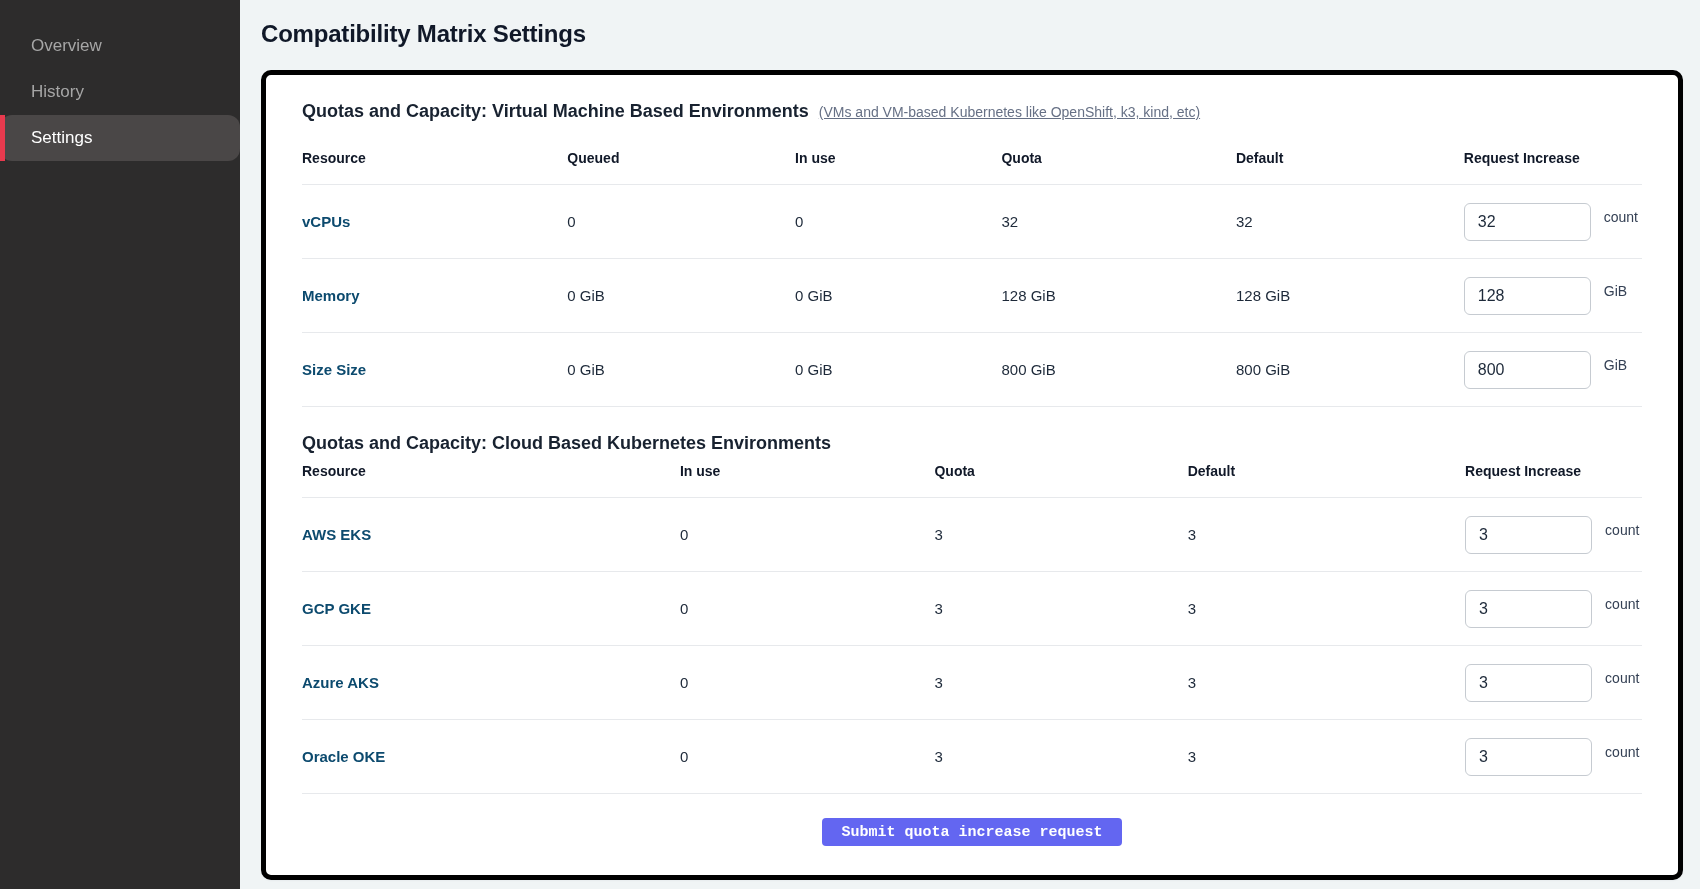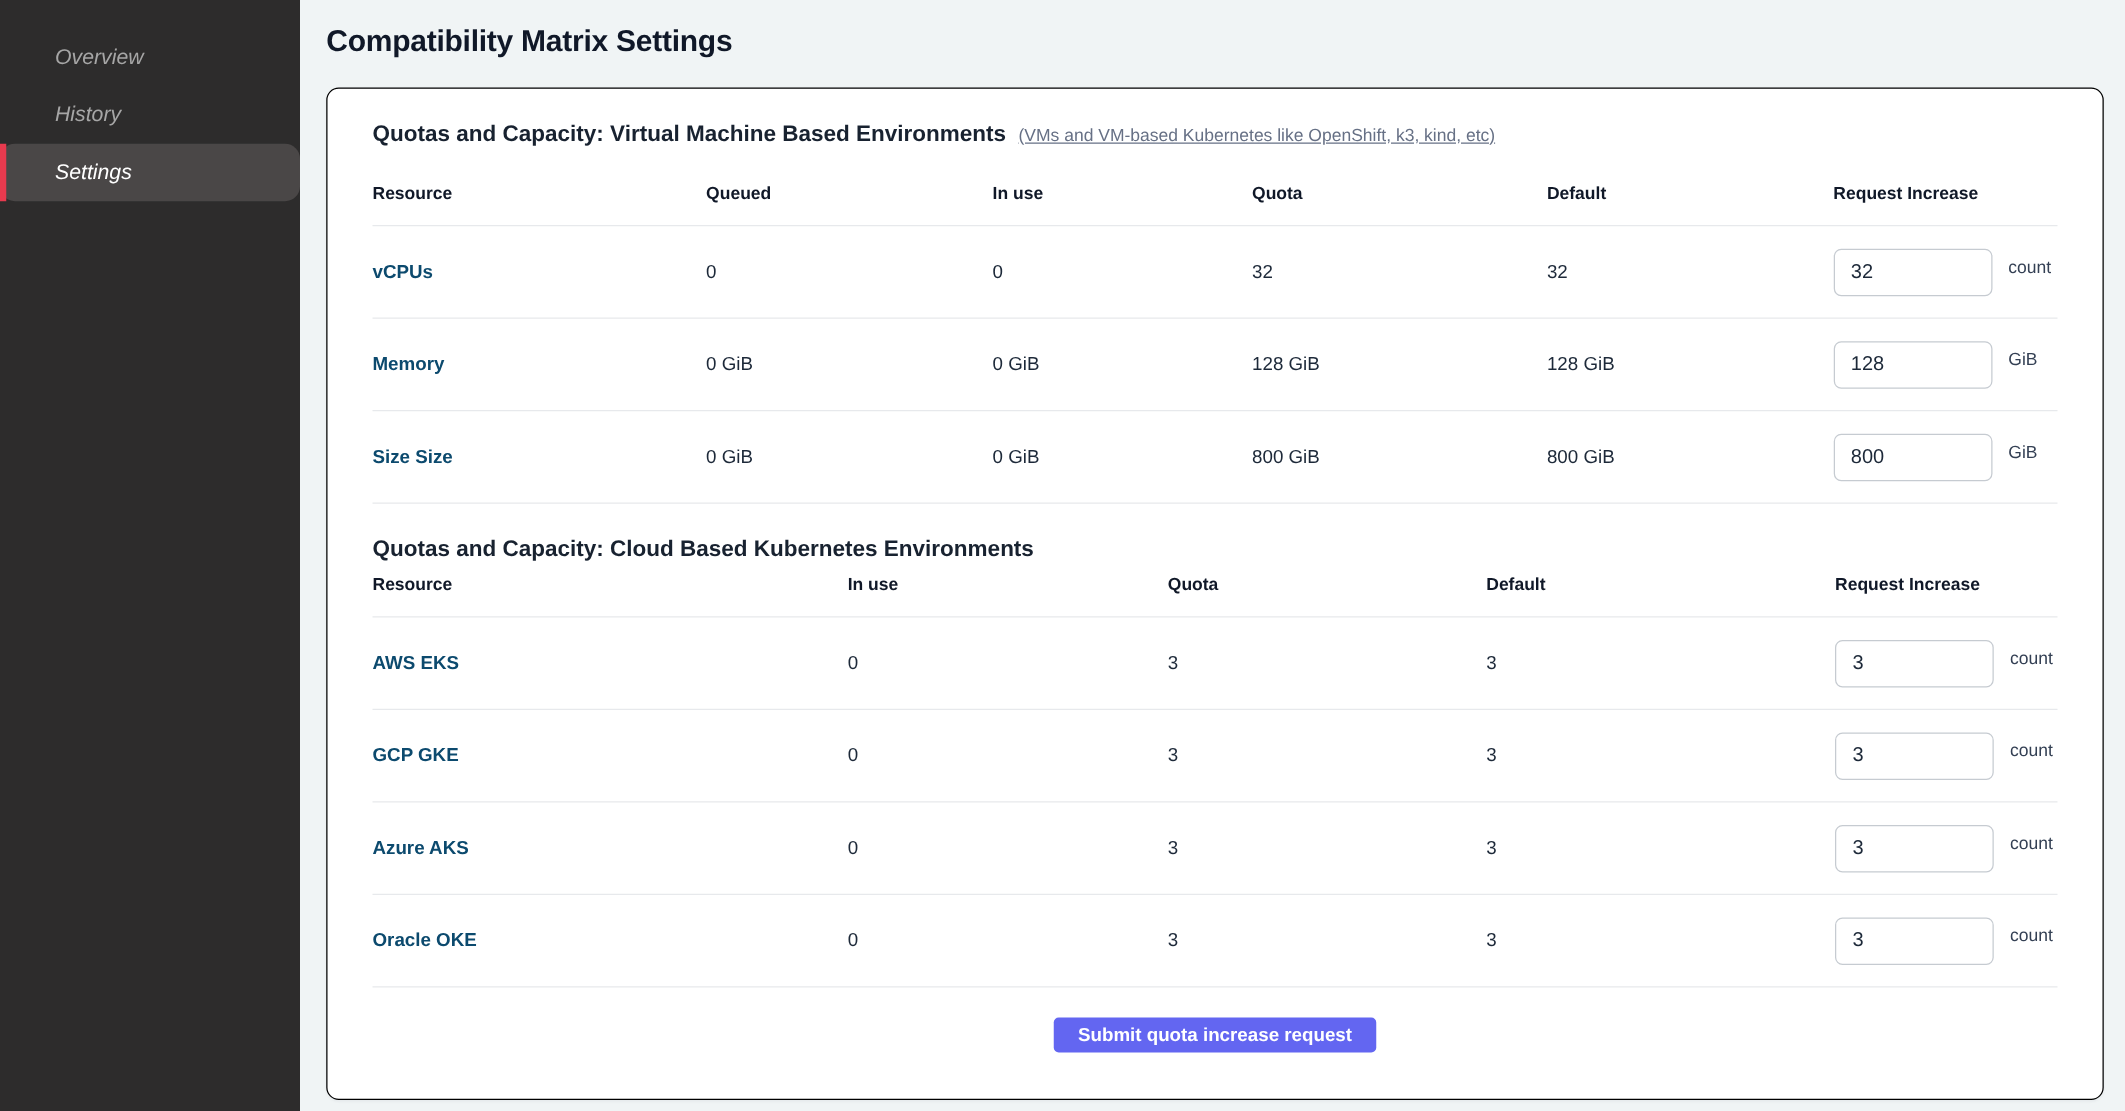--- a/index.html
+++ b/index.html
@@ -16,26 +16,25 @@
     width: 240px;
     min-width: 240px;
     height: 100%;
     background: #2d2c2c;
     padding-top: 23px;
   }
   .nav-item {
     position: relative;
     height: 46px;
     line-height: 46px;
-    padding-left: 44px;
+    padding-left: 31px;
     font-size: 17px;
     color: #a6a6a6;
     cursor: pointer;
     user-select: none;
-    font-style: italic;
   }
   .nav-item.active {
     background: #4a4747;
     color: #ffffff;
     border-radius: 12px;
   }
   .nav-item.active .accent-bar {
     position: absolute;
     left: 0; top: 0;
     width: 5px; height: 100%;
@@ -51,21 +50,21 @@
   }
   .page-title {
     font-size: 24px;
     font-weight: 700;
     color: #101828;
     letter-spacing: -0.2px;
     margin-bottom: 22px;
   }
   .card {
     background: #ffffff;
-    border: 1px solid #000000;
+    border: 5px solid #000000;
     border-radius: 10px;
     box-shadow: 0 1px 2px rgba(16,24,40,0.04);
     padding: 26px 36px 30px 36px;
     height: 810px;
   }
 
   .section-header { display: flex; align-items: baseline; gap: 10px; margin-bottom: 20px; }
   .section-title { font-size: 18px; font-weight: 700; color: #182230; }
   .section-subtitle { font-size: 14px; color: #667085; text-decoration: underline; }
   .section-title-2 { margin-top: 26px; margin-bottom: 1px; }
@@ -106,21 +105,21 @@
     font-size: 14px;
     color: #344054;
     transform: translateY(-5px);
   }
 
   
   .card-footer { display: flex; justify-content: center; padding-top: 24px; }
   .submit-btn {
     background: #6366f1;
     color: #ffffff;
-    font-family: Liberation Sans, sans-serif;
+    font-family: Liberation Mono, monospace;
     font-size: 15px;
     font-weight: 700;
     border: none;
     border-radius: 4px;
     height: 28px;
     padding: 0 19px;
     cursor: pointer;
   }
 </style>
 </head>

